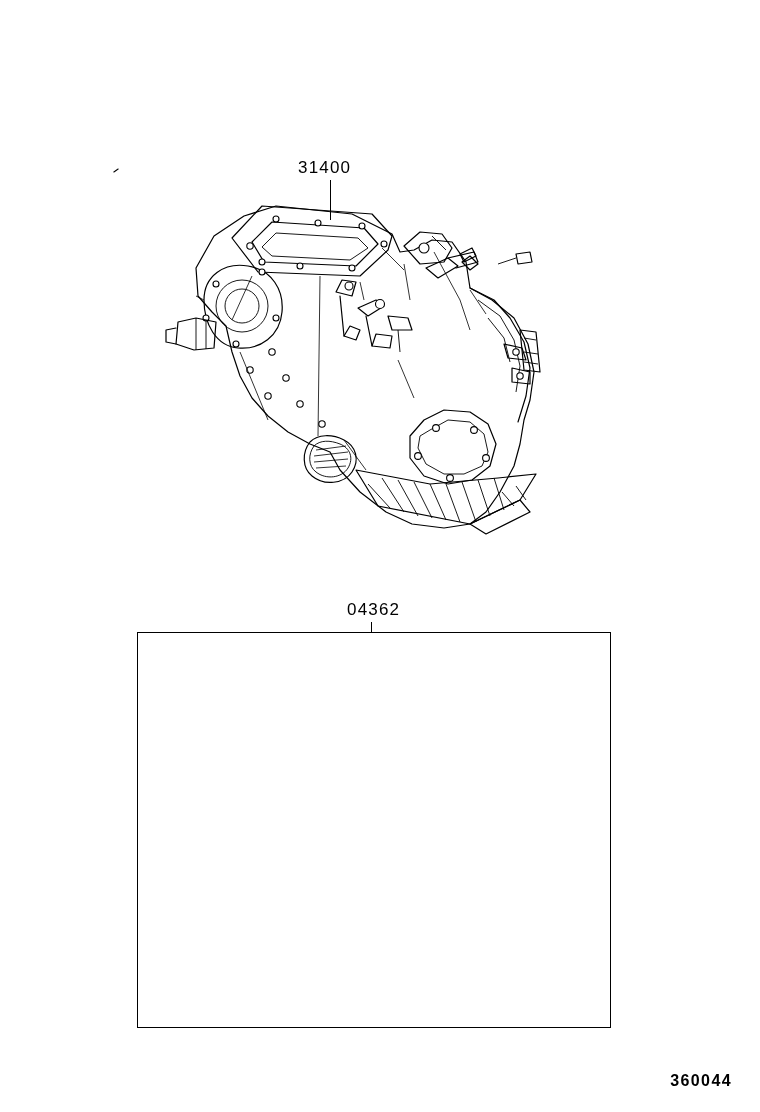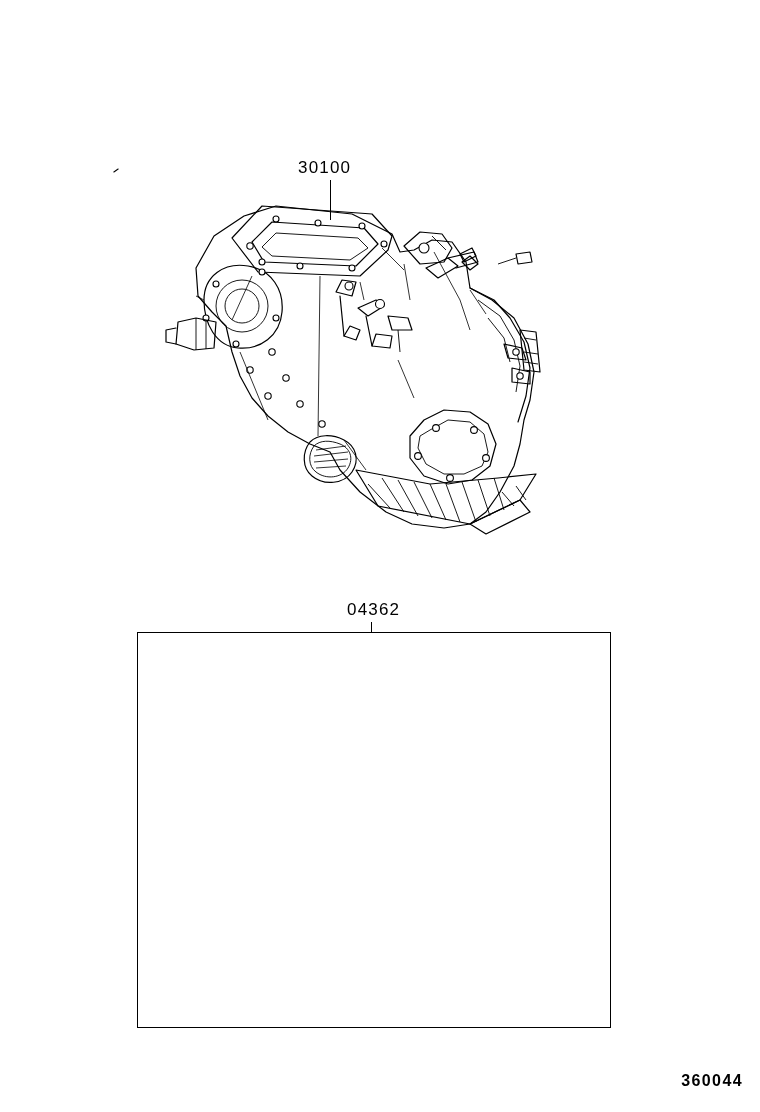--- a/index.html
+++ b/index.html
@@ -61,21 +61,21 @@
     top: 632px;
     width: 474px;
     height: 396px;
     border: 1.5px solid #000;
     box-sizing: border-box;
     background: #fff;
   }
   
   #figure-code {
     position: absolute;
-    right: 17px;
+    right: 28px;
     bottom: 22px;
     font-size: 16px;
     font-weight: bold;
     letter-spacing: 1.4px;
   }
   
   #stray-tick-1 {
     position: absolute;
     left: 113px;
     top: 170px;
@@ -294,19 +294,19 @@
     </g>
   </svg>
 
   <div class="leader" id="leader-36100"></div>
   <div class="leader" id="leader-04362"></div>
 
   <div id="stray-tick-1"></div>
 
   <div id="kit-box"></div>
 
-  <div class="callout" id="callout-36100">30100</div>
+  <div class="callout" id="callout-36100">31400</div>
 
   <div class="callout" id="callout-04362">04362</div>
 
   <div id="figure-code">360044</div>
 
 </div>
 
 </body></html>

